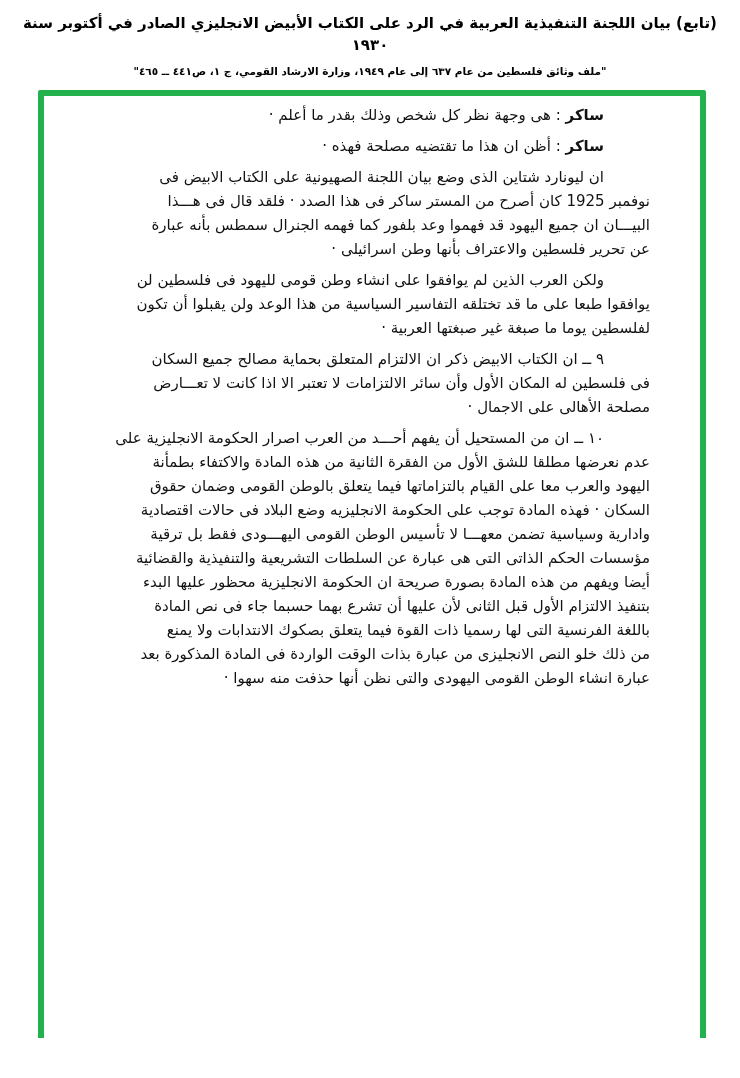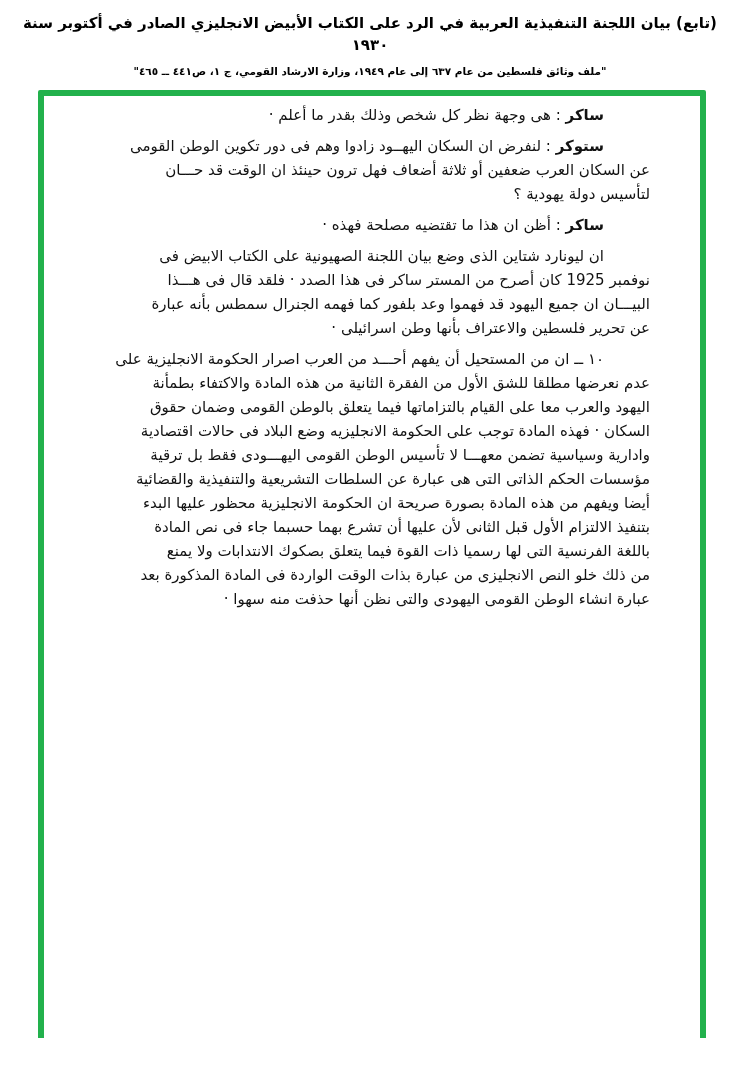--- a/index.html
+++ b/index.html
@@ -64,28 +64,31 @@
 
 <div class="page">
 
   <div class="header">
     <div class="title">(تابع) بيان اللجنة التنفيذية العربية في الرد على الكتاب الأبيض الانجليزي الصادر في أكتوبر سنة ١٩٣٠</div>
     <div class="source">"ملف وثائق فلسطين من عام ٦٣٧ إلى عام ١٩٤٩، وزارة الارشاد القومي، ج ١، ص٤٤١ ــ ٤٦٥"</div>
   </div>
 
   <div class="doc-box" style="border-color: rgb(34, 177, 76);">
       <p class="para"><span class="speaker">ساكر</span><span> : هى وجهة نظر كل شخص وذلك بقدر ما أعلم ·</span></p>
-      <p class="para"><span class="speaker">ستوكر</span><span> : لنفرض ان السكان اليهــود زادوا وهم فى دور تكوين الوطن القومى
-عن السكان العرب ضعفين أو ثلاثة أضعاف فهل ترون حينئذ ان الوقت قد حـــان
-لتأسيس دولة يهودية ؟</span></p>
       <p class="para"><span class="speaker">ساكر</span><span> : أظن ان هذا ما تقتضيه مصلحة فهذه ·</span></p>
       <p class="para"><span class="speaker"></span><span>ان ليونارد شتاين الذى وضع بيان اللجنة الصهيونية على الكتاب الابيض فى
 نوفمبر 1925 كان أصرح من المستر ساكر فى هذا الصدد · فلقد قال فى هـــذا
 البيـــان ان جميع اليهود قد فهموا وعد بلفور كما فهمه الجنرال سمطس بأنه عبارة
 عن تحرير فلسطين والاعتراف بأنها وطن اسرائيلى ·</span></p>
+      <p class="para"><span class="speaker"></span><span>ولكن العرب الذين لم يوافقوا على انشاء وطن قومى لليهود فى فلسطين لن
+يوافقوا طبعا على ما قد تختلقه التفاسير السياسية من هذا الوعد ولن يقبلوا أن تكون
+لفلسطين يوما ما صبغة غير صبغتها العربية ·</span></p>
+      <p class="para"><span class="speaker"></span><span>٩ ــ ان الكتاب الابيض ذكر ان الالتزام المتعلق بحماية مصالح جميع السكان
+فى فلسطين له المكان الأول وأن سائر الالتزامات لا تعتبر الا اذا كانت لا تعـــارض
+مصلحة الأهالى على الاجمال ·</span></p>
       <p class="para"><span class="speaker"></span><span>١٠ ــ ان من المستحيل أن يفهم أحـــد من العرب اصرار الحكومة الانجليزية على
 عدم نعرضها مطلقا للشق الأول من الفقرة الثانية من هذه المادة والاكتفاء بطمأنة
 اليهود والعرب معا على القيام بالتزاماتها فيما يتعلق بالوطن القومى وضمان حقوق
 السكان · فهذه المادة توجب على الحكومة الانجليزيه وضع البلاد فى حالات اقتصادية
 وادارية وسياسية تضمن معهـــا لا تأسيس الوطن القومى اليهـــودى فقط بل ترقية
 مؤسسات الحكم الذاتى التى هى عبارة عن السلطات التشريعية والتنفيذية والقضائية
 أيضا ويفهم من هذه المادة بصورة صريحة ان الحكومة الانجليزية محظور عليها البدء
 بتنفيذ الالتزام الأول قبل الثانى لأن عليها أن تشرع بهما حسبما جاء فى نص المادة
 باللغة الفرنسية التى لها رسميا ذات القوة فيما يتعلق بصكوك الانتدابات ولا يمنع
 من ذلك خلو النص الانجليزى من عبارة بذات الوقت الواردة فى المادة المذكورة بعد

